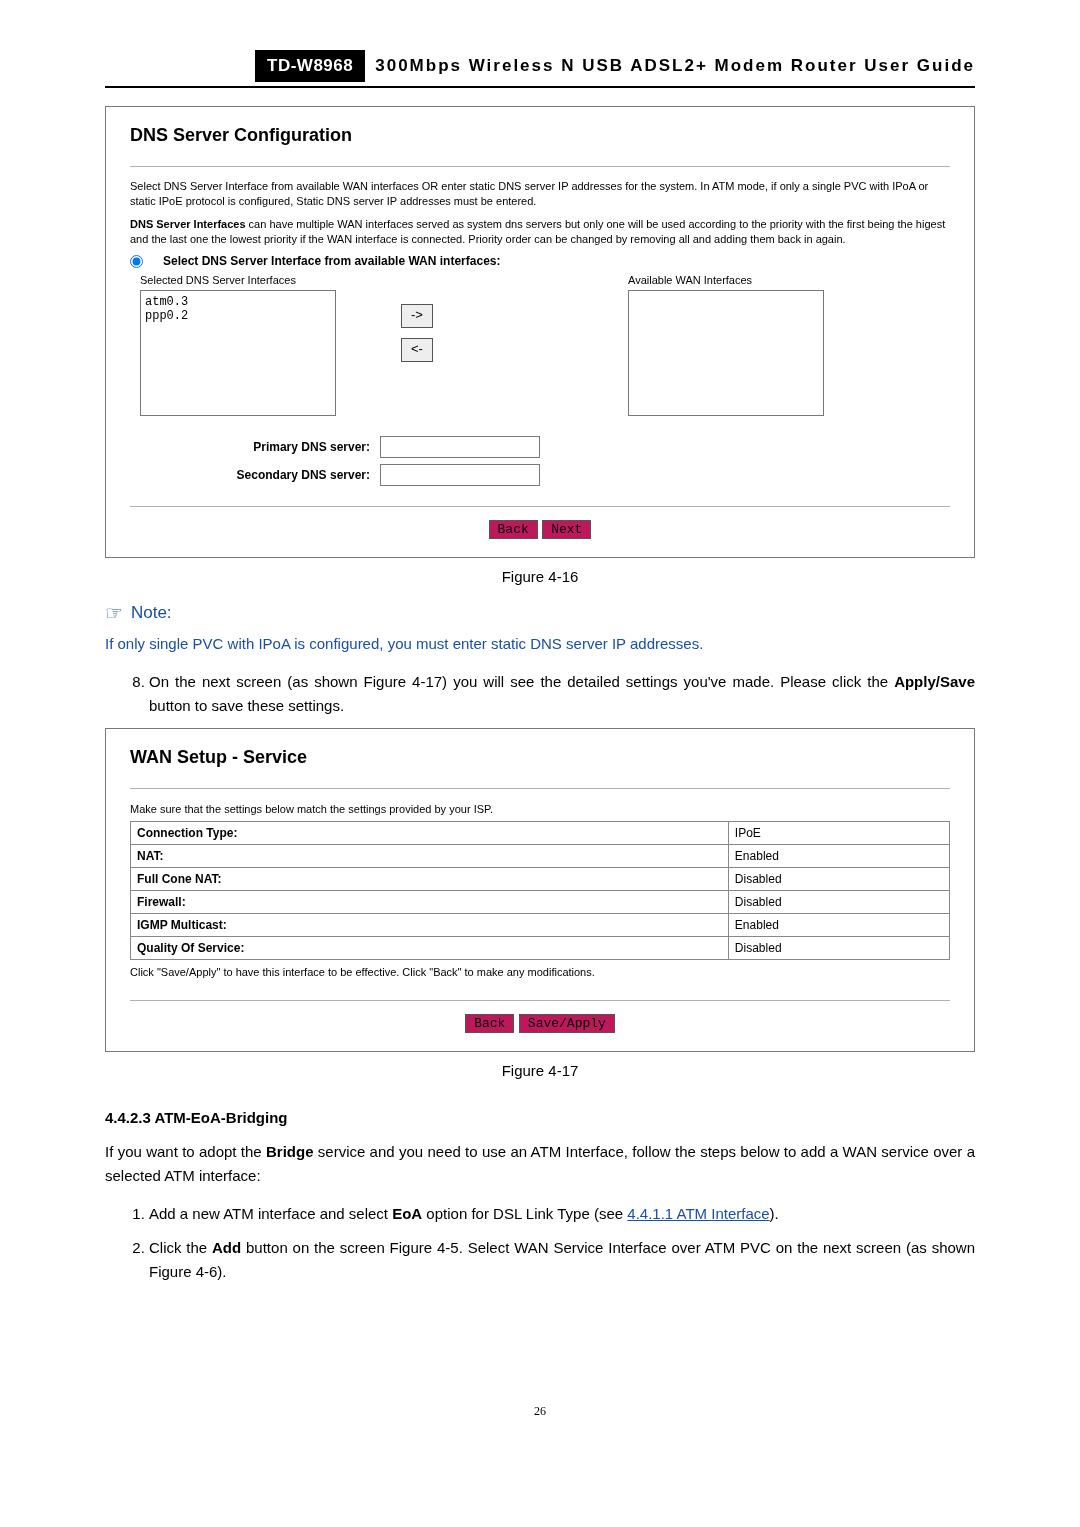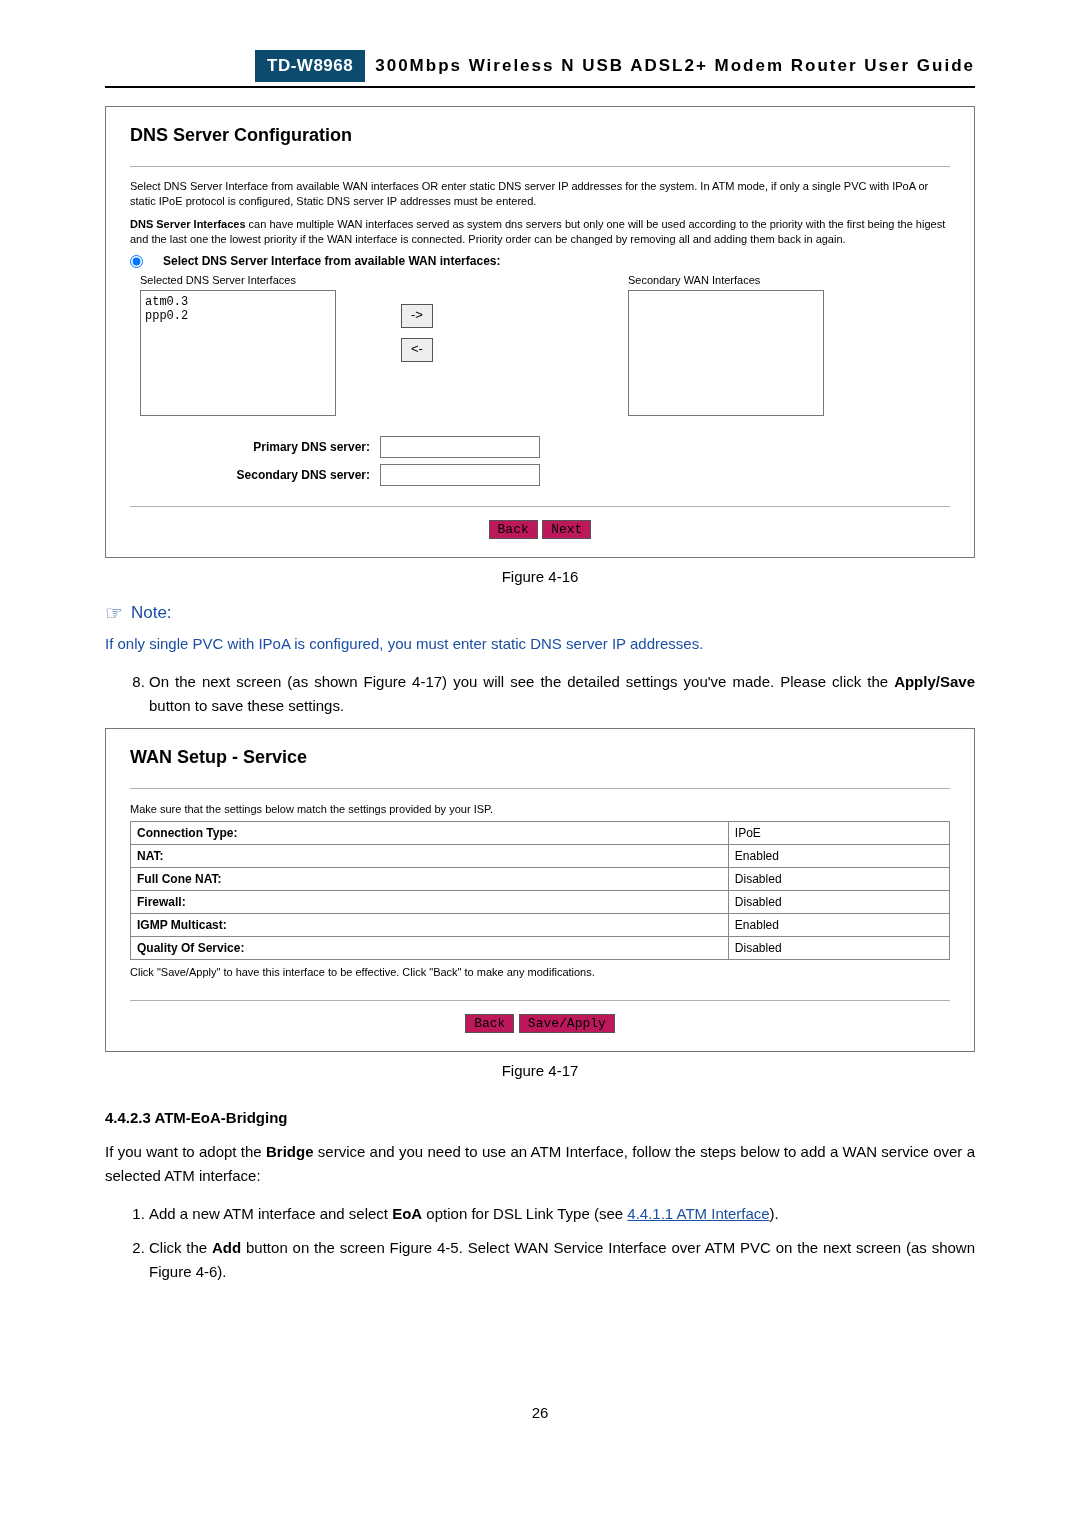--- a/index.html
+++ b/index.html
@@ -17,21 +17,21 @@
   .header {
     border-bottom: 2px solid #000;
     padding-bottom: 4px;
     margin-bottom: 18px;
   }
   .header-inner {
     display: flex;
     align-items: stretch;
   }
   .model {
-    background: #0c4a6e;
+    background: #000000;
     color: #fff;
     font-weight: bold;
     font-size: 17px;
     padding: 6px 12px;
     letter-spacing: 0.5px;
   }
   .title-text {
     font-weight: bold;
     font-size: 17px;
     padding: 6px 0 6px 10px;
@@ -206,22 +206,23 @@
     font-weight: bold;
     font-size: 15px;
     margin: 30px 0 14px 0;
   }
   .link {
     color: #1a4fa3;
     text-decoration: underline;
   }
   .pagenum {
     text-align: center;
-    font-size: 15px;
+    font-size: 12px;
     margin-top: 120px;
+    font-family: Liberation Serif, serif;
   }
   .hidden-listbox {
     border: none;
     outline: none;
     resize: none;
     width: 100%;
     height: 100%;
     font-family: inherit;
   }
 </style>
@@ -257,21 +258,21 @@
         <div class="listbox-outer">
           <textarea class="listbox" readonly="" style="">atm0.3
 ppp0.2</textarea>
         </div>
       </div>
       <div class="arrow-col">
         <div class="arrow-btn">-&gt;</div>
         <div class="arrow-btn">&lt;-</div>
       </div>
       <div style="margin-left:130px;">
-        <div class="col-label">Secondary WAN Interfaces</div>
+        <div class="col-label">Available WAN Interfaces</div>
         <div class="listbox-outer">
           <textarea class="listbox hidden-listbox" readonly="" style=""></textarea>
         </div>
       </div>
     </div>
 
 
     <div class="static-dns">
       <span>Primary DNS server:</span>
       <input type="text" style="">

